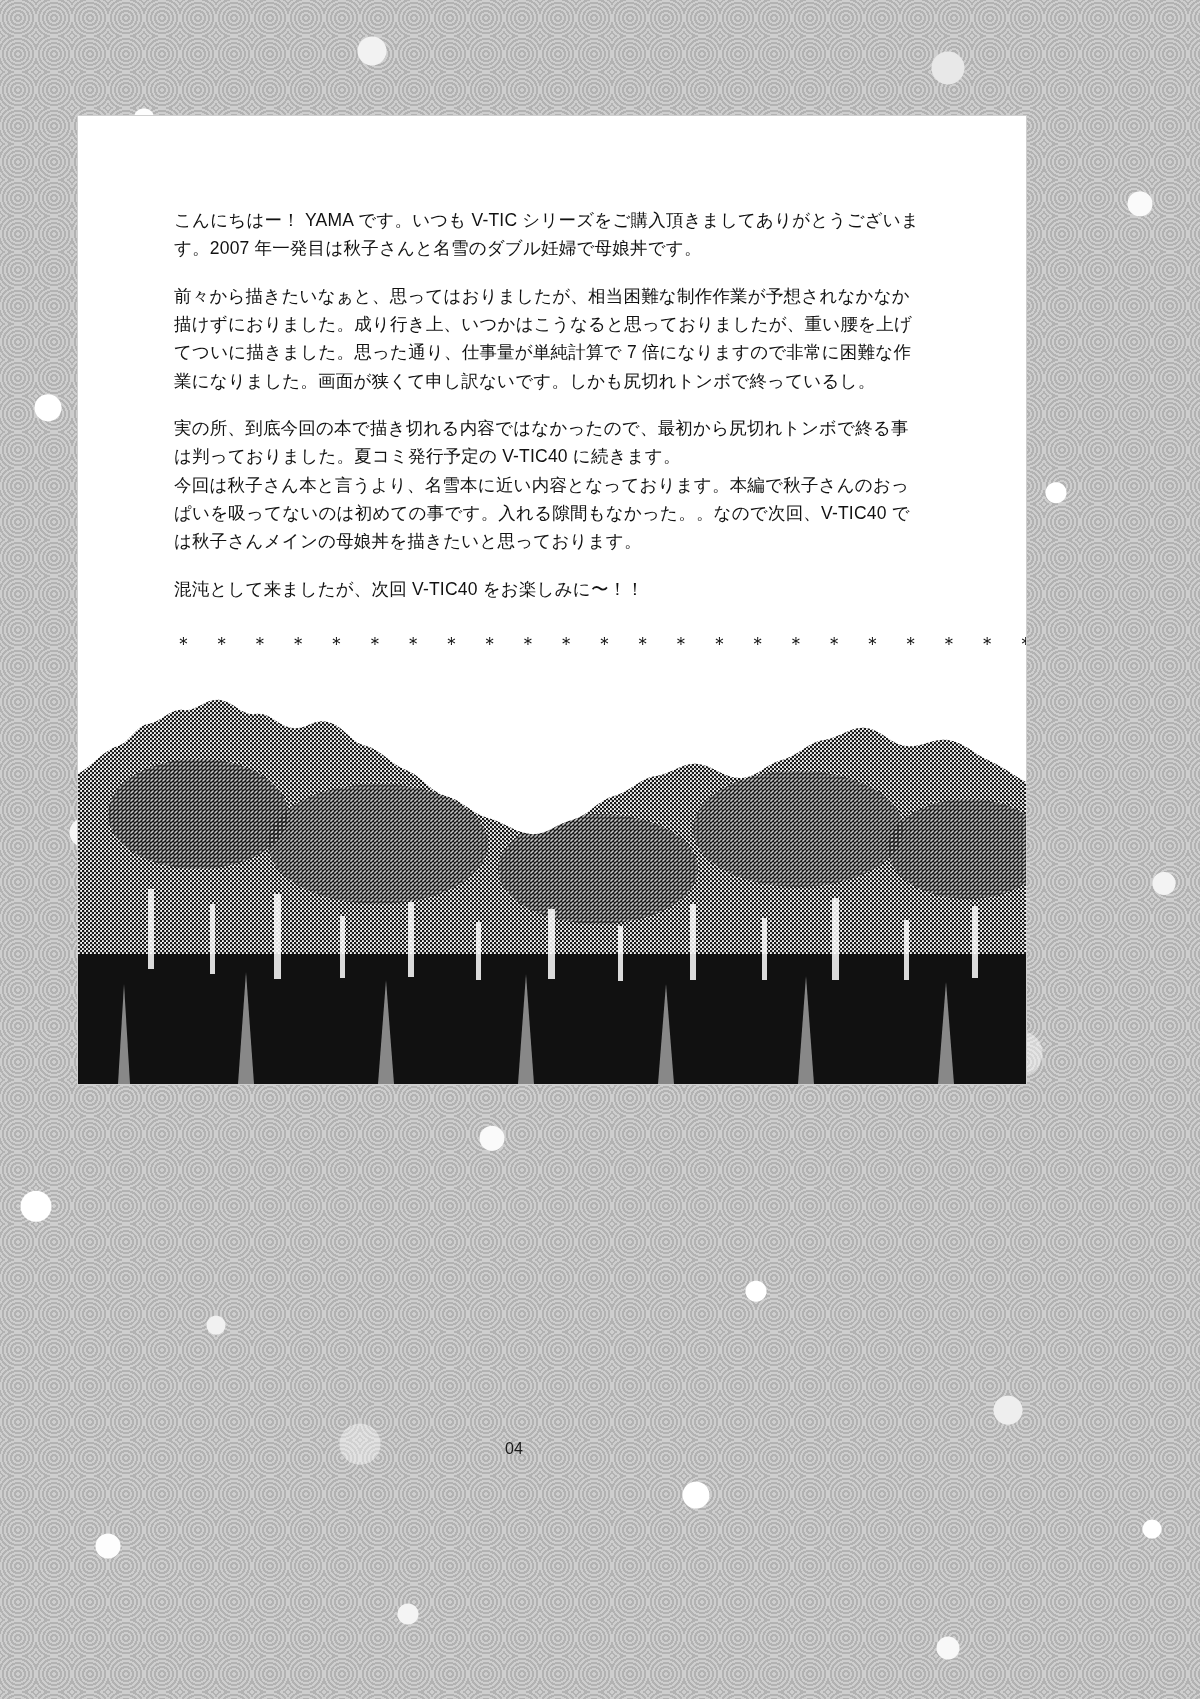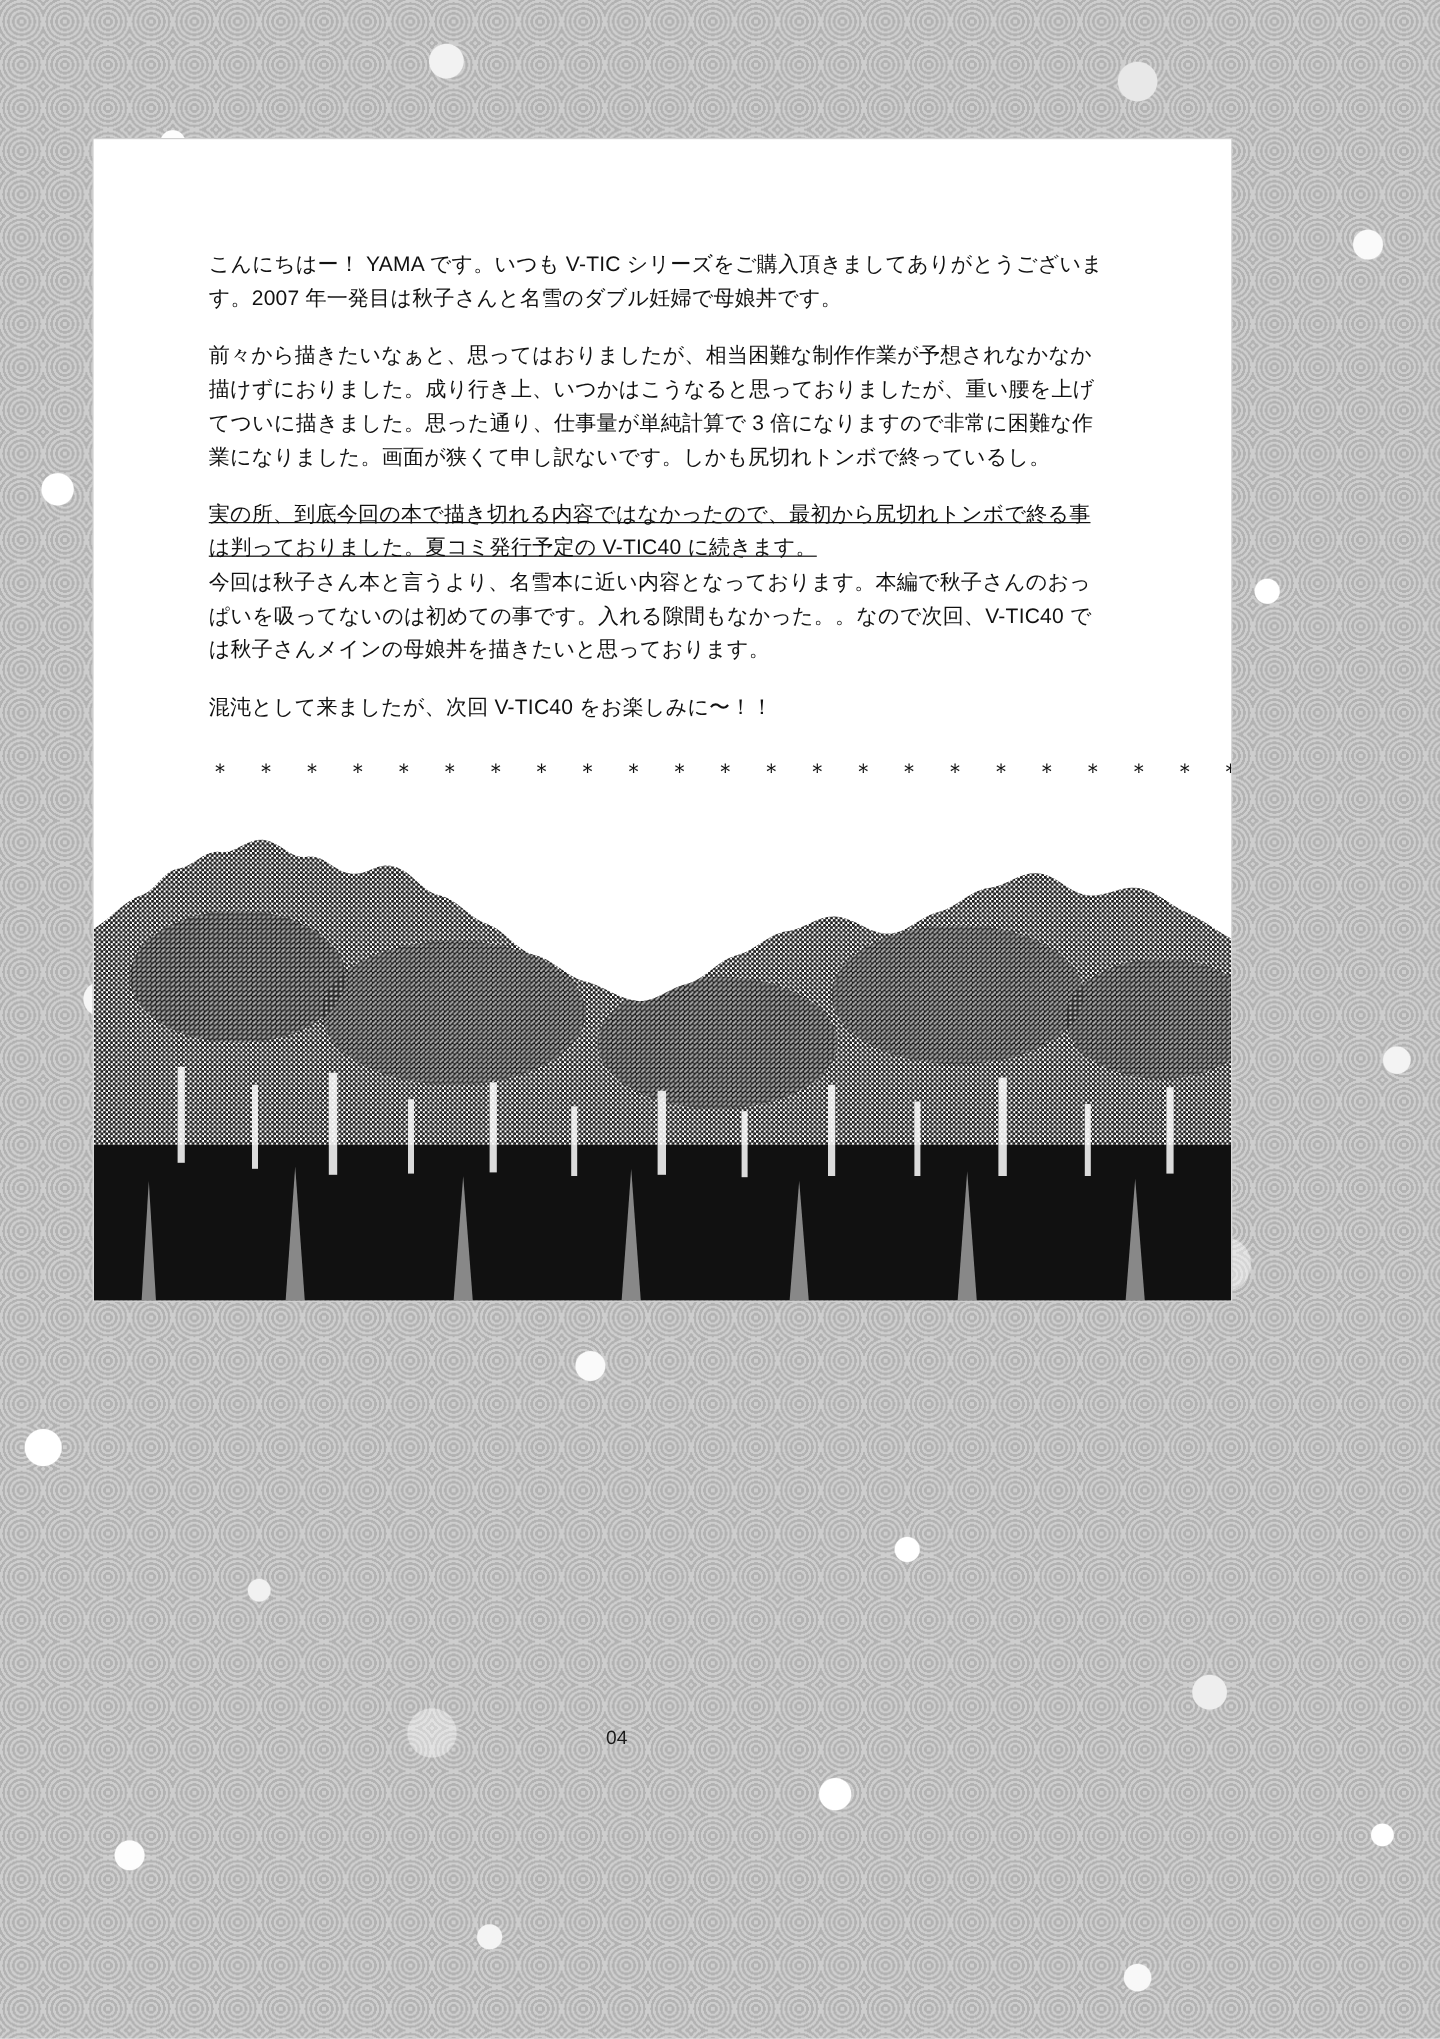--- a/index.html
+++ b/index.html
@@ -86,21 +86,20 @@
     font-size: 17.5px;
     line-height: 1.62;
     color: #111111;
     letter-spacing: .2px;
   }
   #text-block p {
     margin: 0 0 19px 0;
   }
   #text-block p.tight {
     margin-bottom: 0;
-    text-decoration: underline;
   }
 
   .stars {
     margin-top: 26px;
     font-size: 19px;
     letter-spacing: 7px;
     color: #111;
     white-space: nowrap;
   }
 
@@ -141,21 +140,21 @@
 </style>
 </head>
 <body>
 
 <div id="page-bg"></div>
 
 <div id="content-panel">
 
   <div id="text-block">
     <p>こんにちはー！ YAMA です。いつも V-TIC シリーズをご購入頂きましてありがとうございます。2007 年一発目は秋子さんと名雪のダブル妊婦で母娘丼です。</p>
-    <p>前々から描きたいなぁと、思ってはおりましたが、相当困難な制作作業が予想されなかなか描けずにおりました。成り行き上、いつかはこうなると思っておりましたが、重い腰を上げてついに描きました。思った通り、仕事量が単純計算で 3 倍になりますので非常に困難な作業になりました。画面が狭くて申し訳ないです。しかも尻切れトンボで終っているし。</p>
+    <p>前々から描きたいなぁと、思ってはおりましたが、相当困難な制作作業が予想されなかなか描けずにおりました。成り行き上、いつかはこうなると思っておりましたが、重い腰を上げてついに描きました。思った通り、仕事量が単純計算で 7 倍になりますので非常に困難な作業になりました。画面が狭くて申し訳ないです。しかも尻切れトンボで終っているし。</p>
     <p class="tight">実の所、到底今回の本で描き切れる内容ではなかったので、最初から尻切れトンボで終る事は判っておりました。夏コミ発行予定の V-TIC40 に続きます。</p>
     <p>今回は秋子さん本と言うより、名雪本に近い内容となっております。本編で秋子さんのおっぱいを吸ってないのは初めての事です。入れる隙間もなかった。。なので次回、V-TIC40 では秋子さんメインの母娘丼を描きたいと思っております。</p>
     <p>混沌として来ましたが、次回 V-TIC40 をお楽しみに〜！！</p>
     <div class="stars">＊ ＊ ＊ ＊ ＊ ＊ ＊ ＊ ＊ ＊ ＊ ＊ ＊ ＊ ＊ ＊ ＊ ＊ ＊ ＊ ＊ ＊ ＊ ＊ ＊ ＊ ＊</div>
   </div>
 
   <div id="colophon">
     <div class="grp">
       <div>誌名 : V-TIC39</div>
     </div>

